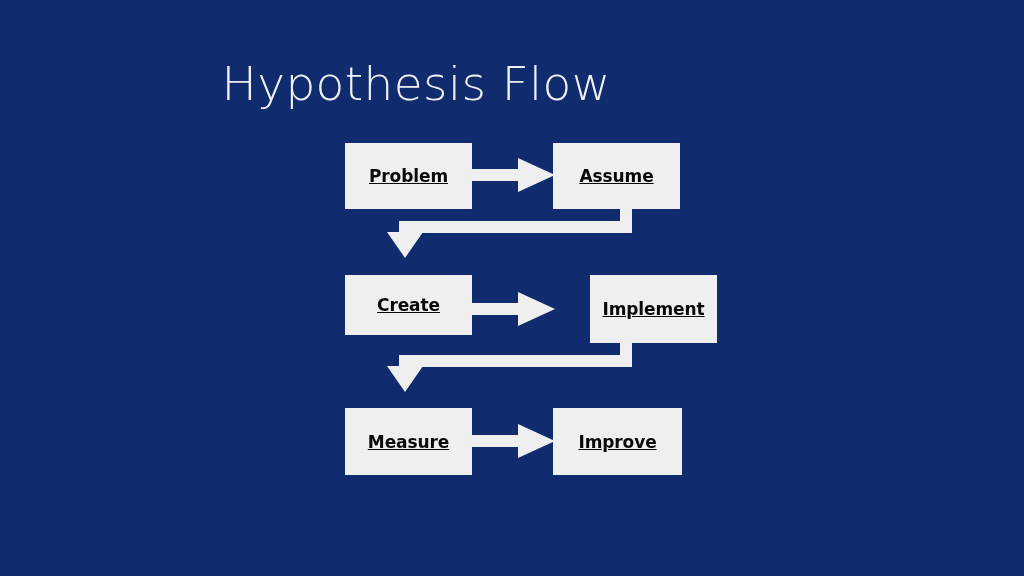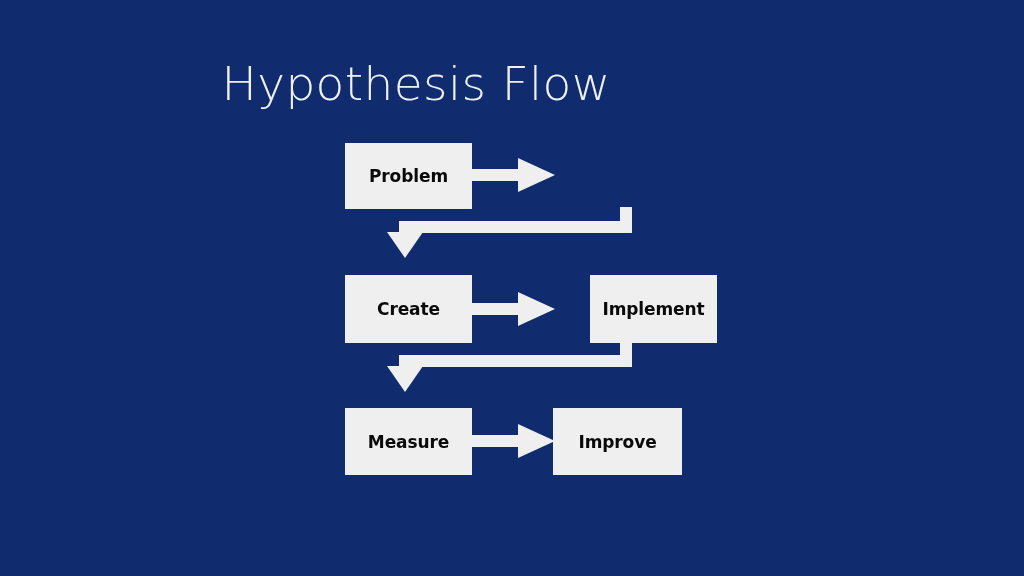--- a/index.html
+++ b/index.html
@@ -48,20 +48,21 @@
     color: #0a0a0a;
     font-family: "DejaVu Sans", sans-serif;
     font-weight: bold;
     font-size: 17px;
     letter-spacing: -0.1px;
     white-space: nowrap;
     box-sizing: border-box;
   }
   .node-label {
     pointer-events: none;
+    text-decoration: underline;
   }
   
   .h-arrow {
     position: absolute;
   }
   .h-arrow .shaft {
     position: absolute;
     left: 0;
     top: 11px;
     width: 54px;
@@ -103,27 +104,30 @@
 
     <div class="node" style="left:345px; top:143px; width:127px; height:66px;">
       <span class="node-label">Problem</span>
     </div>
 
     <div class="h-arrow" style="left:470px; top:158px; width:87px; height:34px;">
       <div class="shaft"></div>
       <div class="head"></div>
     </div>
 
+    <div class="node" style="left:553px; top:143px; width:127px; height:66px;">
+      <span class="node-label">Assume</span>
+    </div>
 
     <div class="seg" style="left:620px; top:207px; width:12px; height:26px;"></div>
     <div class="seg" style="left:399px; top:221px; width:233px; height:12px;"></div>
     <div class="seg" style="left:399px; top:221px; width:12px; height:17px;"></div>
     <div class="d-head" style="left:387px; top:232px;"></div>
 
-    <div class="node" style="left:345px; top:275px; width:127px; height:68px;">
+    <div class="node" style="left:345px; top:275px; width:127px; height:60px;">
       <span class="node-label">Create</span>
     </div>
 
     <div class="h-arrow" style="left:470px; top:292px; width:87px; height:34px;">
       <div class="shaft"></div>
       <div class="head"></div>
     </div>
 
     <div class="node" style="left:553px; top:275px; width:127px; height:68px;margin-left:37px;">
       <span class="node-label">Implement</span>

